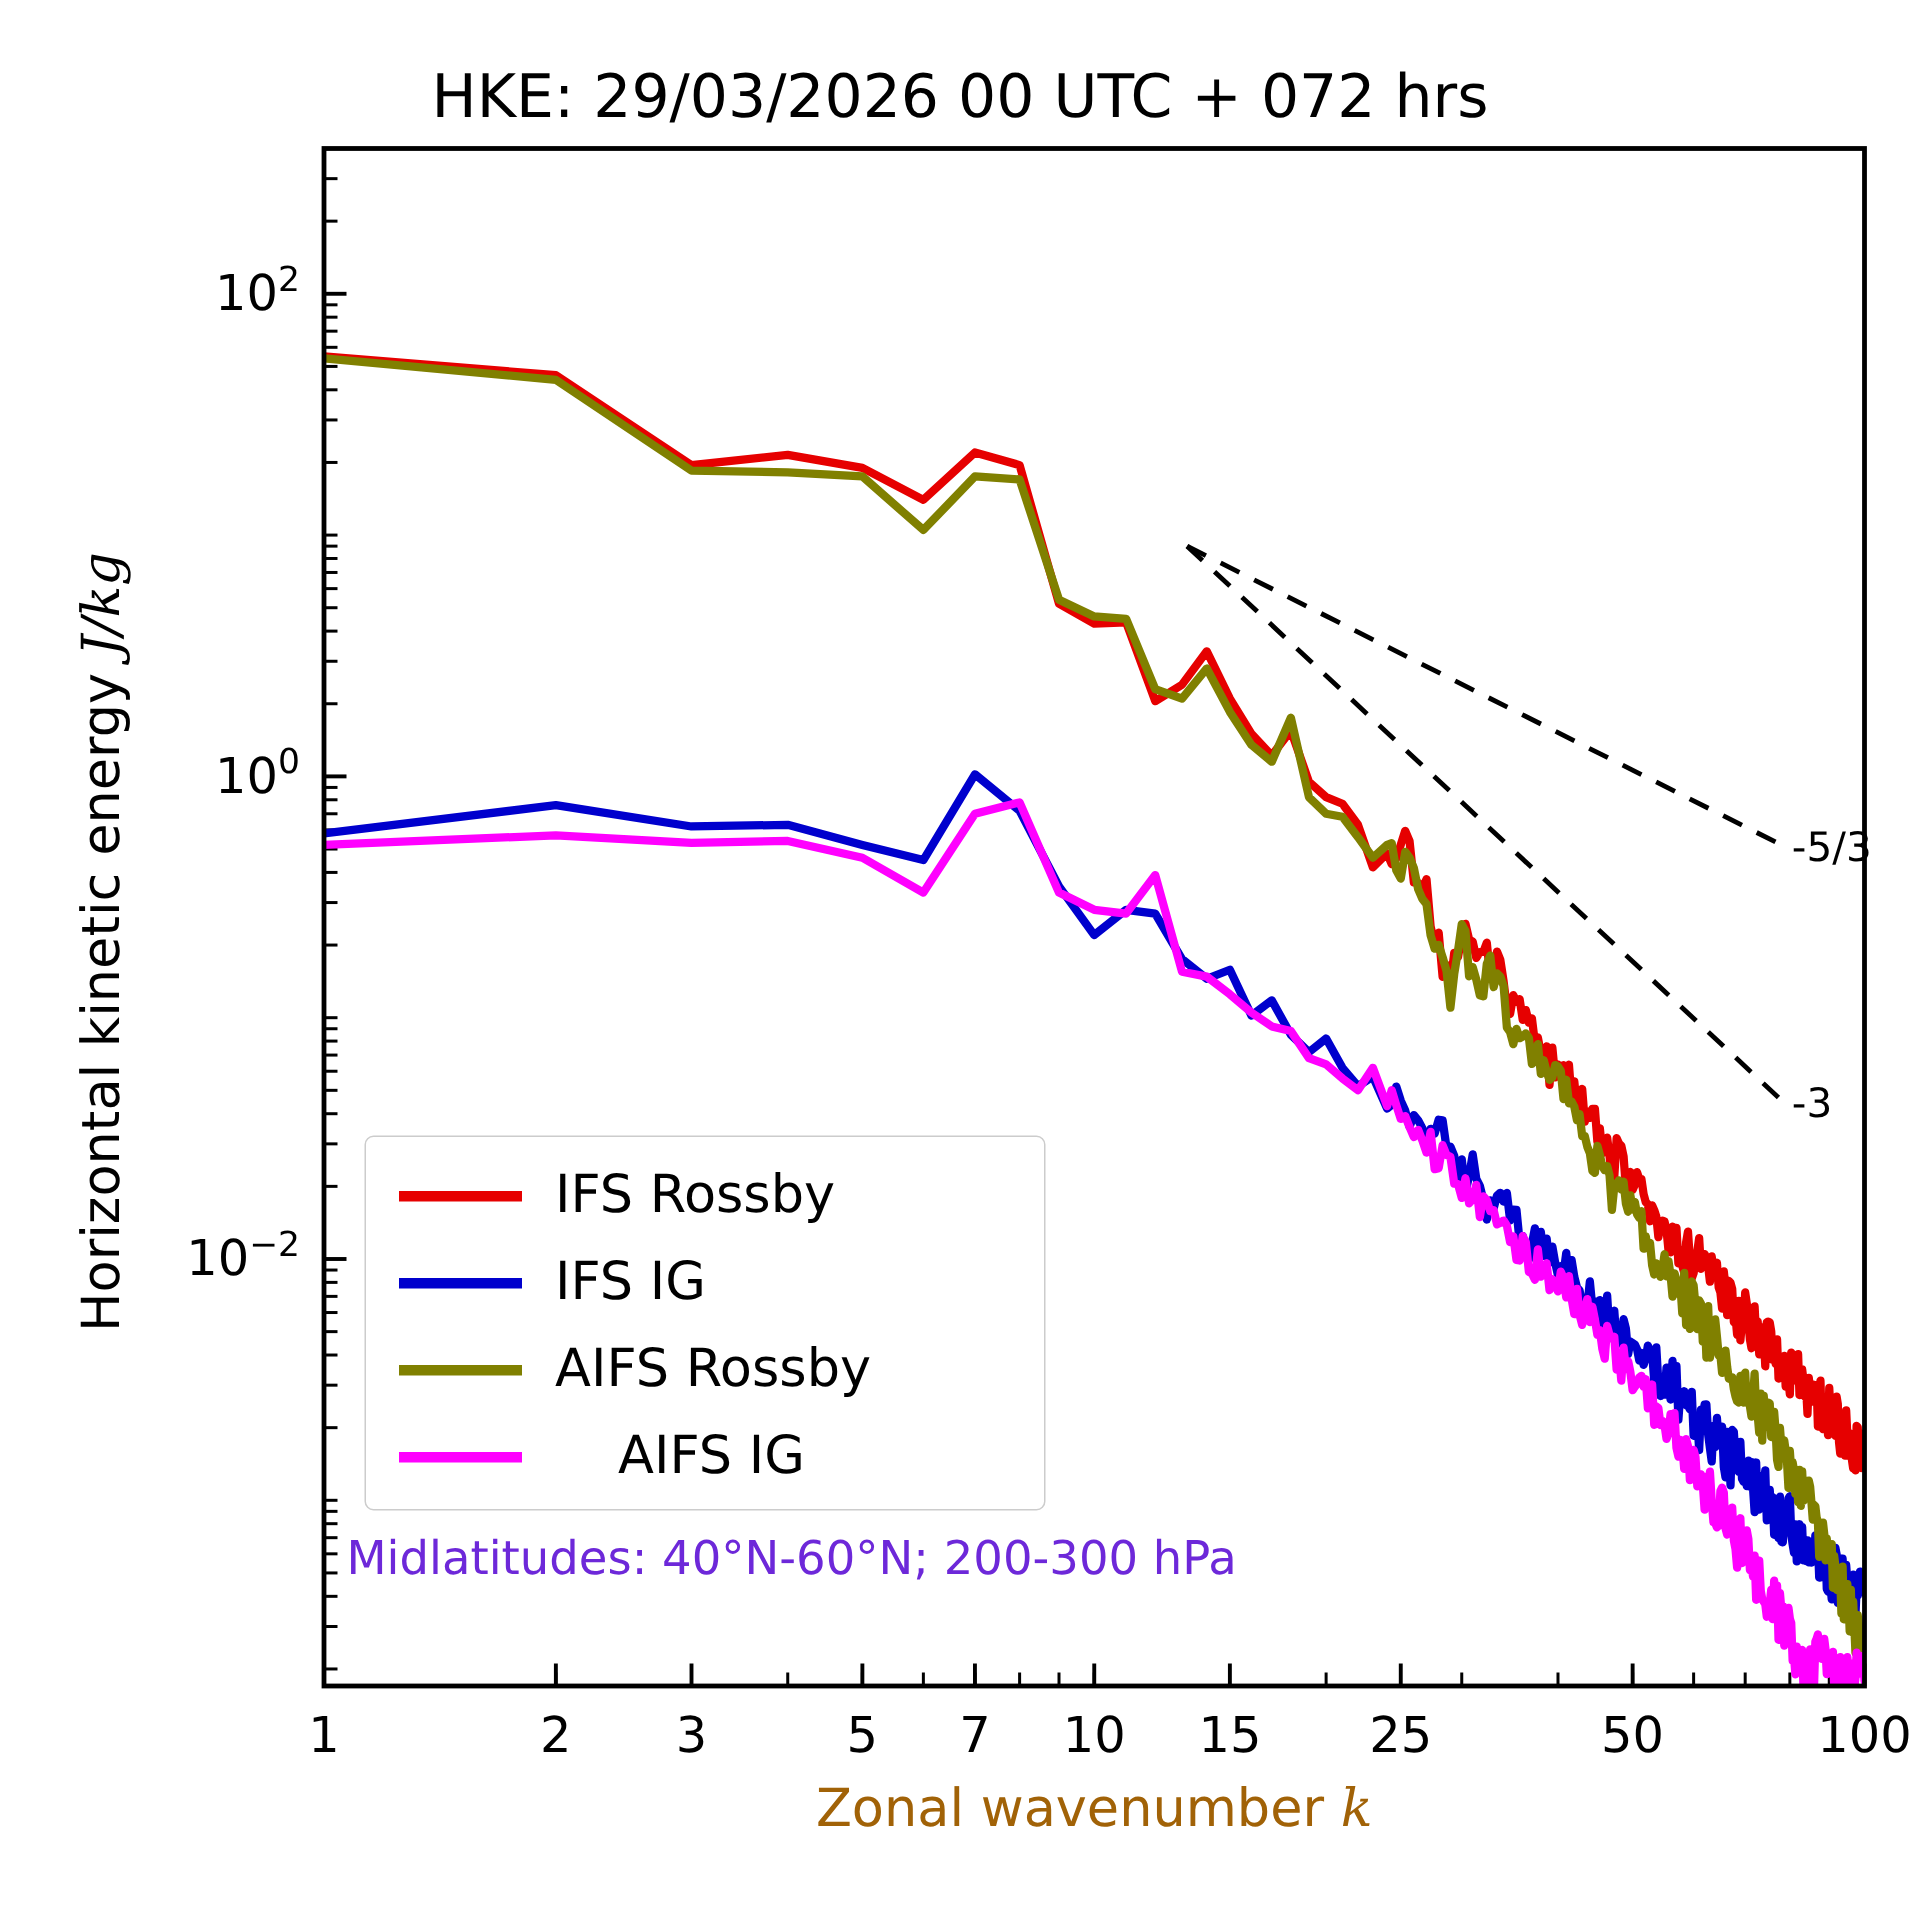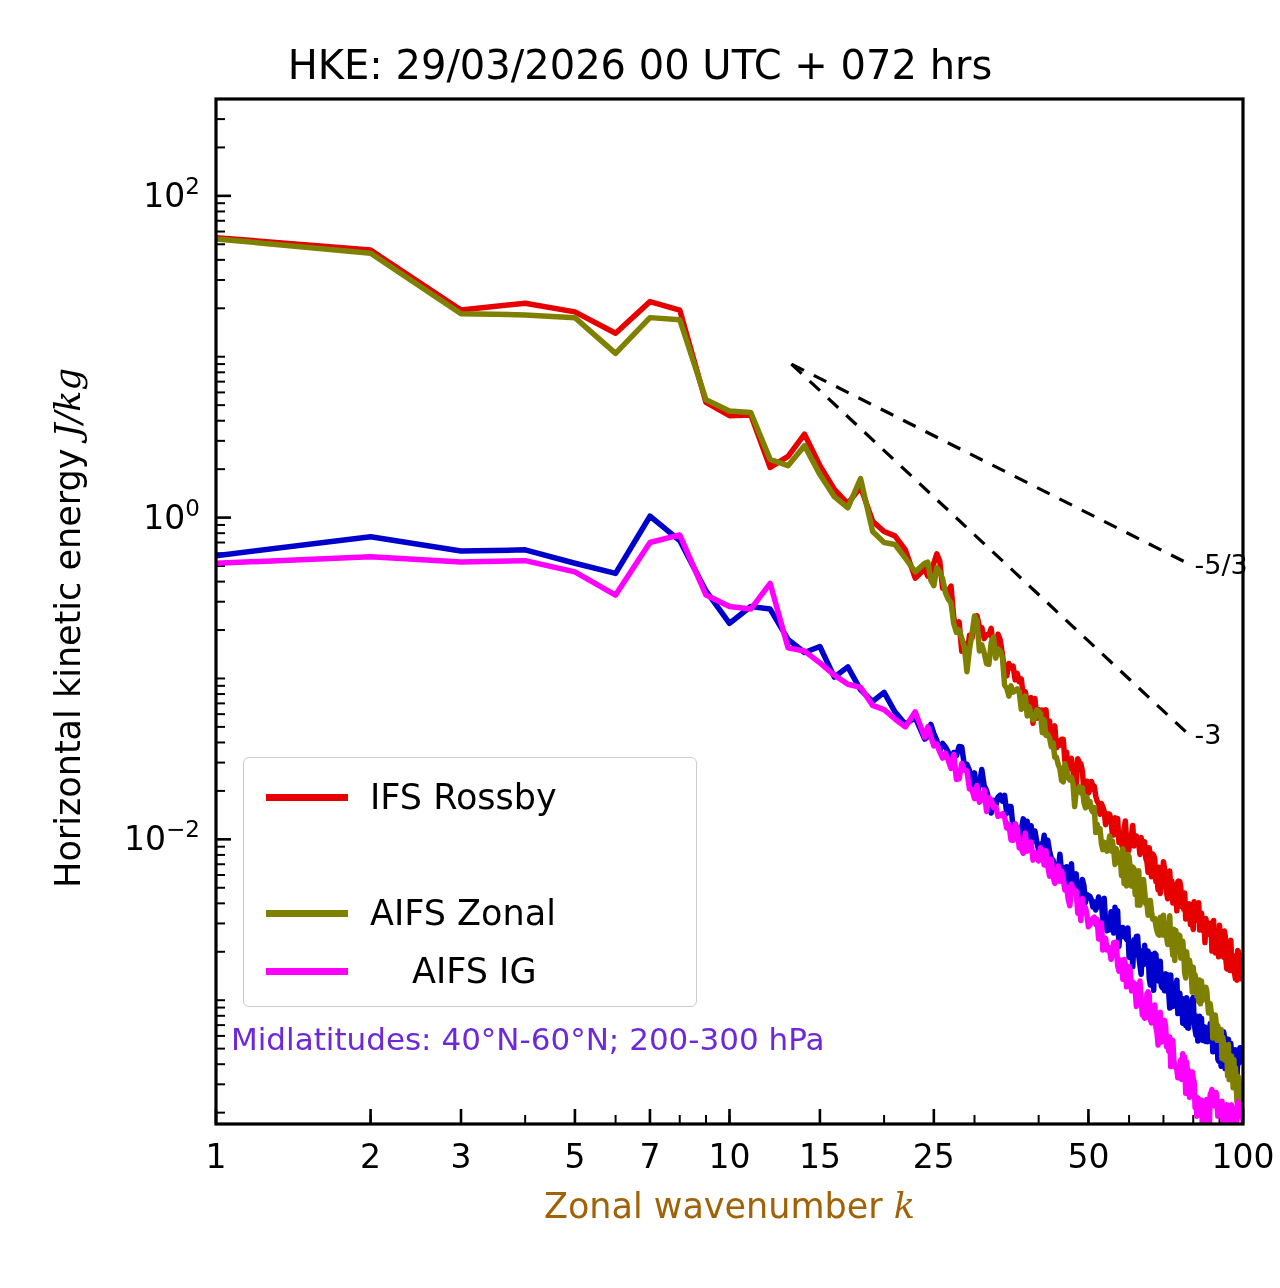--- a/index.html
+++ b/index.html
@@ -261,23 +261,27 @@
       <line x1="791.4147136742039" y1="364.0841208594344" x2="1187.5905784815618" y2="733.478433343789" stroke="#000000" stroke-width="3.2" stroke-dasharray="14,11"></line>
       <text x="1194.5905784815618" y="744.478433343789" class="slope-label">-3</text>
       <rect x="216" y="99" width="1027" height="1025" fill="none" stroke="#000000" stroke-width="3.2"></rect>
     </svg>
 
   <div id="legend-box">
       <div class="legend-row" style="top: 10px;">
         <div class="legend-swatch" style="background: rgb(230, 0, 0);"></div>
         <span class="legend-label">IFS Rossby</span>
       </div>
+      <div class="legend-row" style="top: 68px;">
+        <div class="legend-swatch" style="background: rgb(0, 0, 205);"></div>
+        <span class="legend-label">IFS IG</span>
+      </div>
       <div class="legend-row" style="top: 126px;">
         <div class="legend-swatch" style="background: rgb(128, 128, 0);"></div>
-        <span class="legend-label">AIFS Zonal</span>
+        <span class="legend-label">AIFS Rossby</span>
       </div>
       <div class="legend-row" style="top: 184px; gap: 42px;">
         <div class="legend-swatch" style="background: rgb(255, 0, 255);"></div>
         <span class="legend-label">AIFS IG</span>
       </div>
     </div>
 
   <div id="region-annotation">Midlatitudes: 40°N-60°N; 200-300 hPa</div>
 
 </div>

